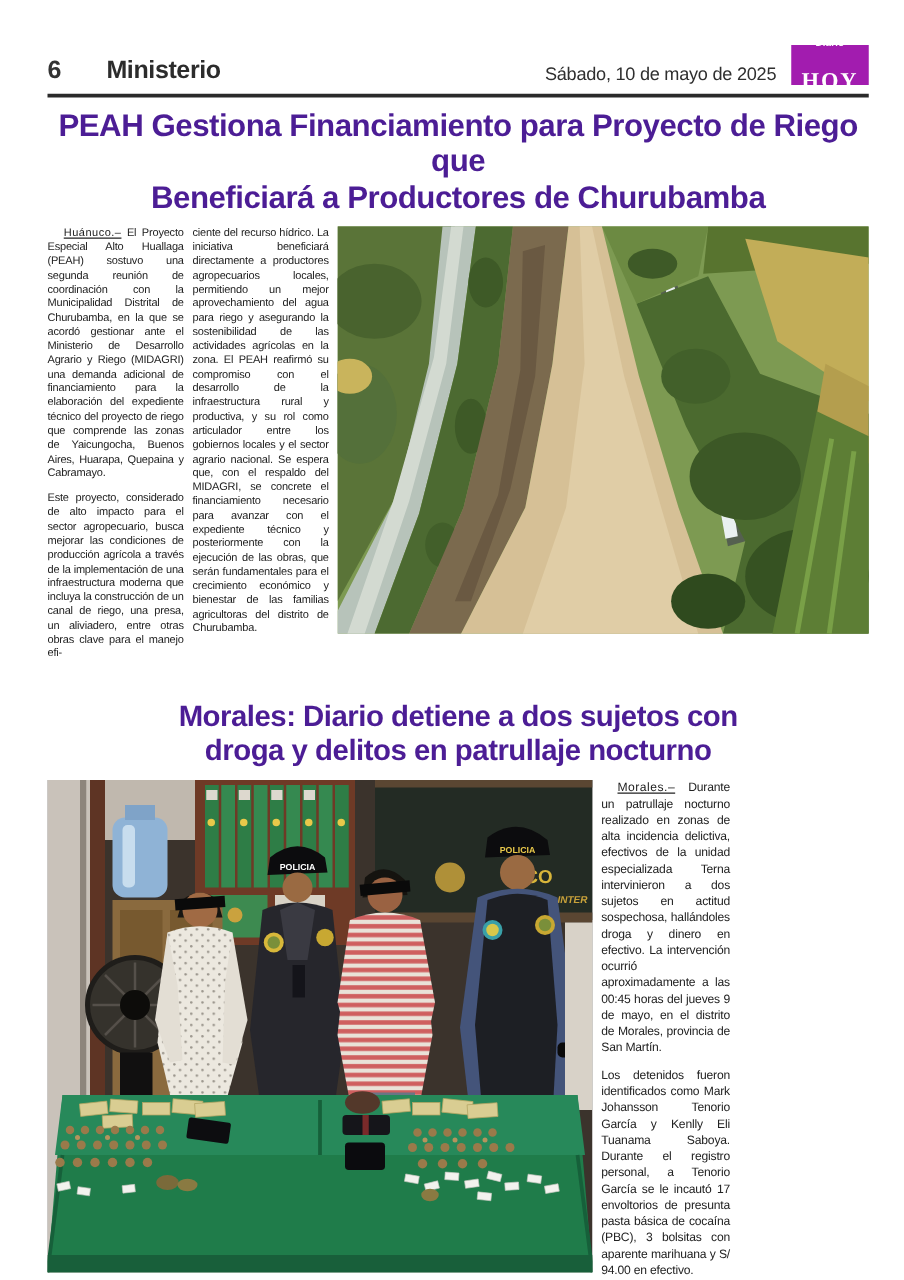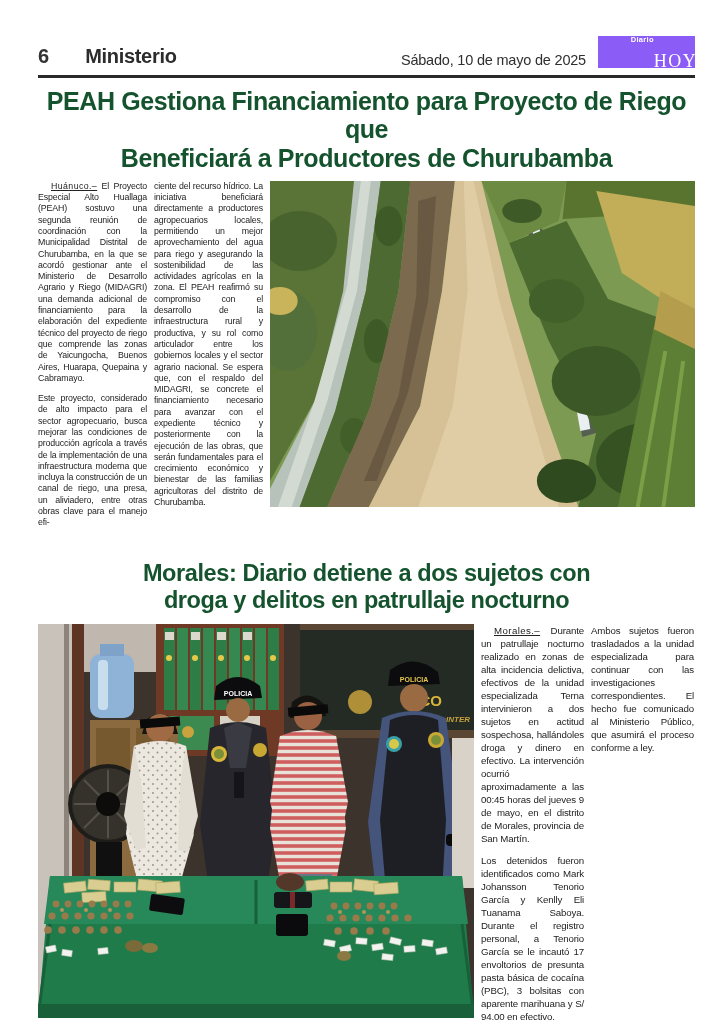--- a/index.html
+++ b/index.html
@@ -6,27 +6,27 @@
   .page{
     width:723px;height:1024px;background:#ffffff;box-sizing:border-box;
     padding:36px 28px 0 38px;position:relative;overflow:hidden;
     font-family:"Liberation Sans",sans-serif;color:#1e1e1e;
   }
   
   .hdr{display:flex;align-items:flex-end;}
   .hdr .pageno{font-size:20px;font-weight:bold;color:#333;margin-right:36px;}
   .hdr .section{font-size:20px;font-weight:bold;color:#2c2c2c;letter-spacing:-0.3px;}
   .hdr .date{margin-left:auto;font-size:14.5px;color:#2f2f2f;margin-right:12px;letter-spacing:-0.2px;}
-  .logo{width:62px;height:32px;background:#8b5cf6;color:#fff;text-align:center;
-        display:flex;justify-content:center;line-height:1;padding-left:35px;}
+  .logo{width:62px;height:32px;background:#a21caf;color:#fff;text-align:center;
+        display:flex;flex-direction:column;justify-content:center;line-height:1;}
   .logo .lt{font-size:7.5px;font-weight:bold;letter-spacing:.3px;}
-  .logo .lm{font-family:"Liberation Serif",serif;font-size:18px;font-weight:normal;letter-spacing:1.5px;margin-top:16px;}
+  .logo .lm{font-family:"Liberation Serif",serif;font-size:18px;font-weight:bold;letter-spacing:1.5px;margin-top:16px;}
   .rule{border:none;border-top:3px solid #2a2a2a;margin:7px 0 9px 0;}
   
-  .h1,.h2{text-align:center;font-weight:bold;color:#14532d;letter-spacing:-0.4px;}
+  .h1,.h2{text-align:center;font-weight:bold;color:#4c1d95;letter-spacing:-0.4px;}
   .h1{font-size:25px;line-height:1.13;margin:2px 0 9px 0;}
   .h2{font-size:23.5px;line-height:1.15;margin:22px 0 10px 0;}
   .h1 span,.h2 span{display:block;}
   
   .a-body{display:flex;gap:7px;}
   .col{text-align:justify;color:#222;}
   .a1 .col{width:109px;font-size:8.8px;line-height:11.3px;letter-spacing:-0.15px;}
   .a2 .col{width:103px;font-size:9.7px;line-height:13px;letter-spacing:-0.15px;}
   .col p{margin:0 0 9px 0;}
   .col p.indent{text-indent:13px;}
@@ -321,18 +321,17 @@
           <ellipse cx="112" cy="324" rx="8" ry="5" fill="#8a7a42"></ellipse>
           <ellipse cx="306" cy="332" rx="7" ry="5" fill="#8a7a42"></ellipse>
         </svg>
       </div>
       <div class="col">
         <p class="indent"><span class="dateline">Morales.–</span><span> Durante un patrullaje nocturno realizado en zonas de alta incidencia delictiva, efectivos de la unidad especializada Terna intervinieron a dos sujetos en actitud sospechosa, hallándoles droga y dinero en efectivo. La intervención ocurrió aproximadamente a las 00:45 horas del jueves 9 de mayo, en el distrito de Morales, provincia de San Martín.</span></p>
         <p>Los detenidos fueron identificados como Mark Johansson Tenorio García y Kenlly Eli Tuanama Saboya. Durante el registro personal, a Tenorio García se le incautó 17 envoltorios de presunta pasta básica de cocaína (PBC), 3 bolsitas con aparente marihuana y S/ 94.00 en efectivo.</p>
 
       </div>
       <div class="col">
-        <p>Ambos sujetos fueron trasladados a la unidad especializada para continuar con las investigaciones correspondientes. El hecho fue comunicado al Ministerio Público, que asumirá el proceso conforme a ley.</p>
       </div>
     </div>
   </div>
 
 </div>
 
 </body></html>

